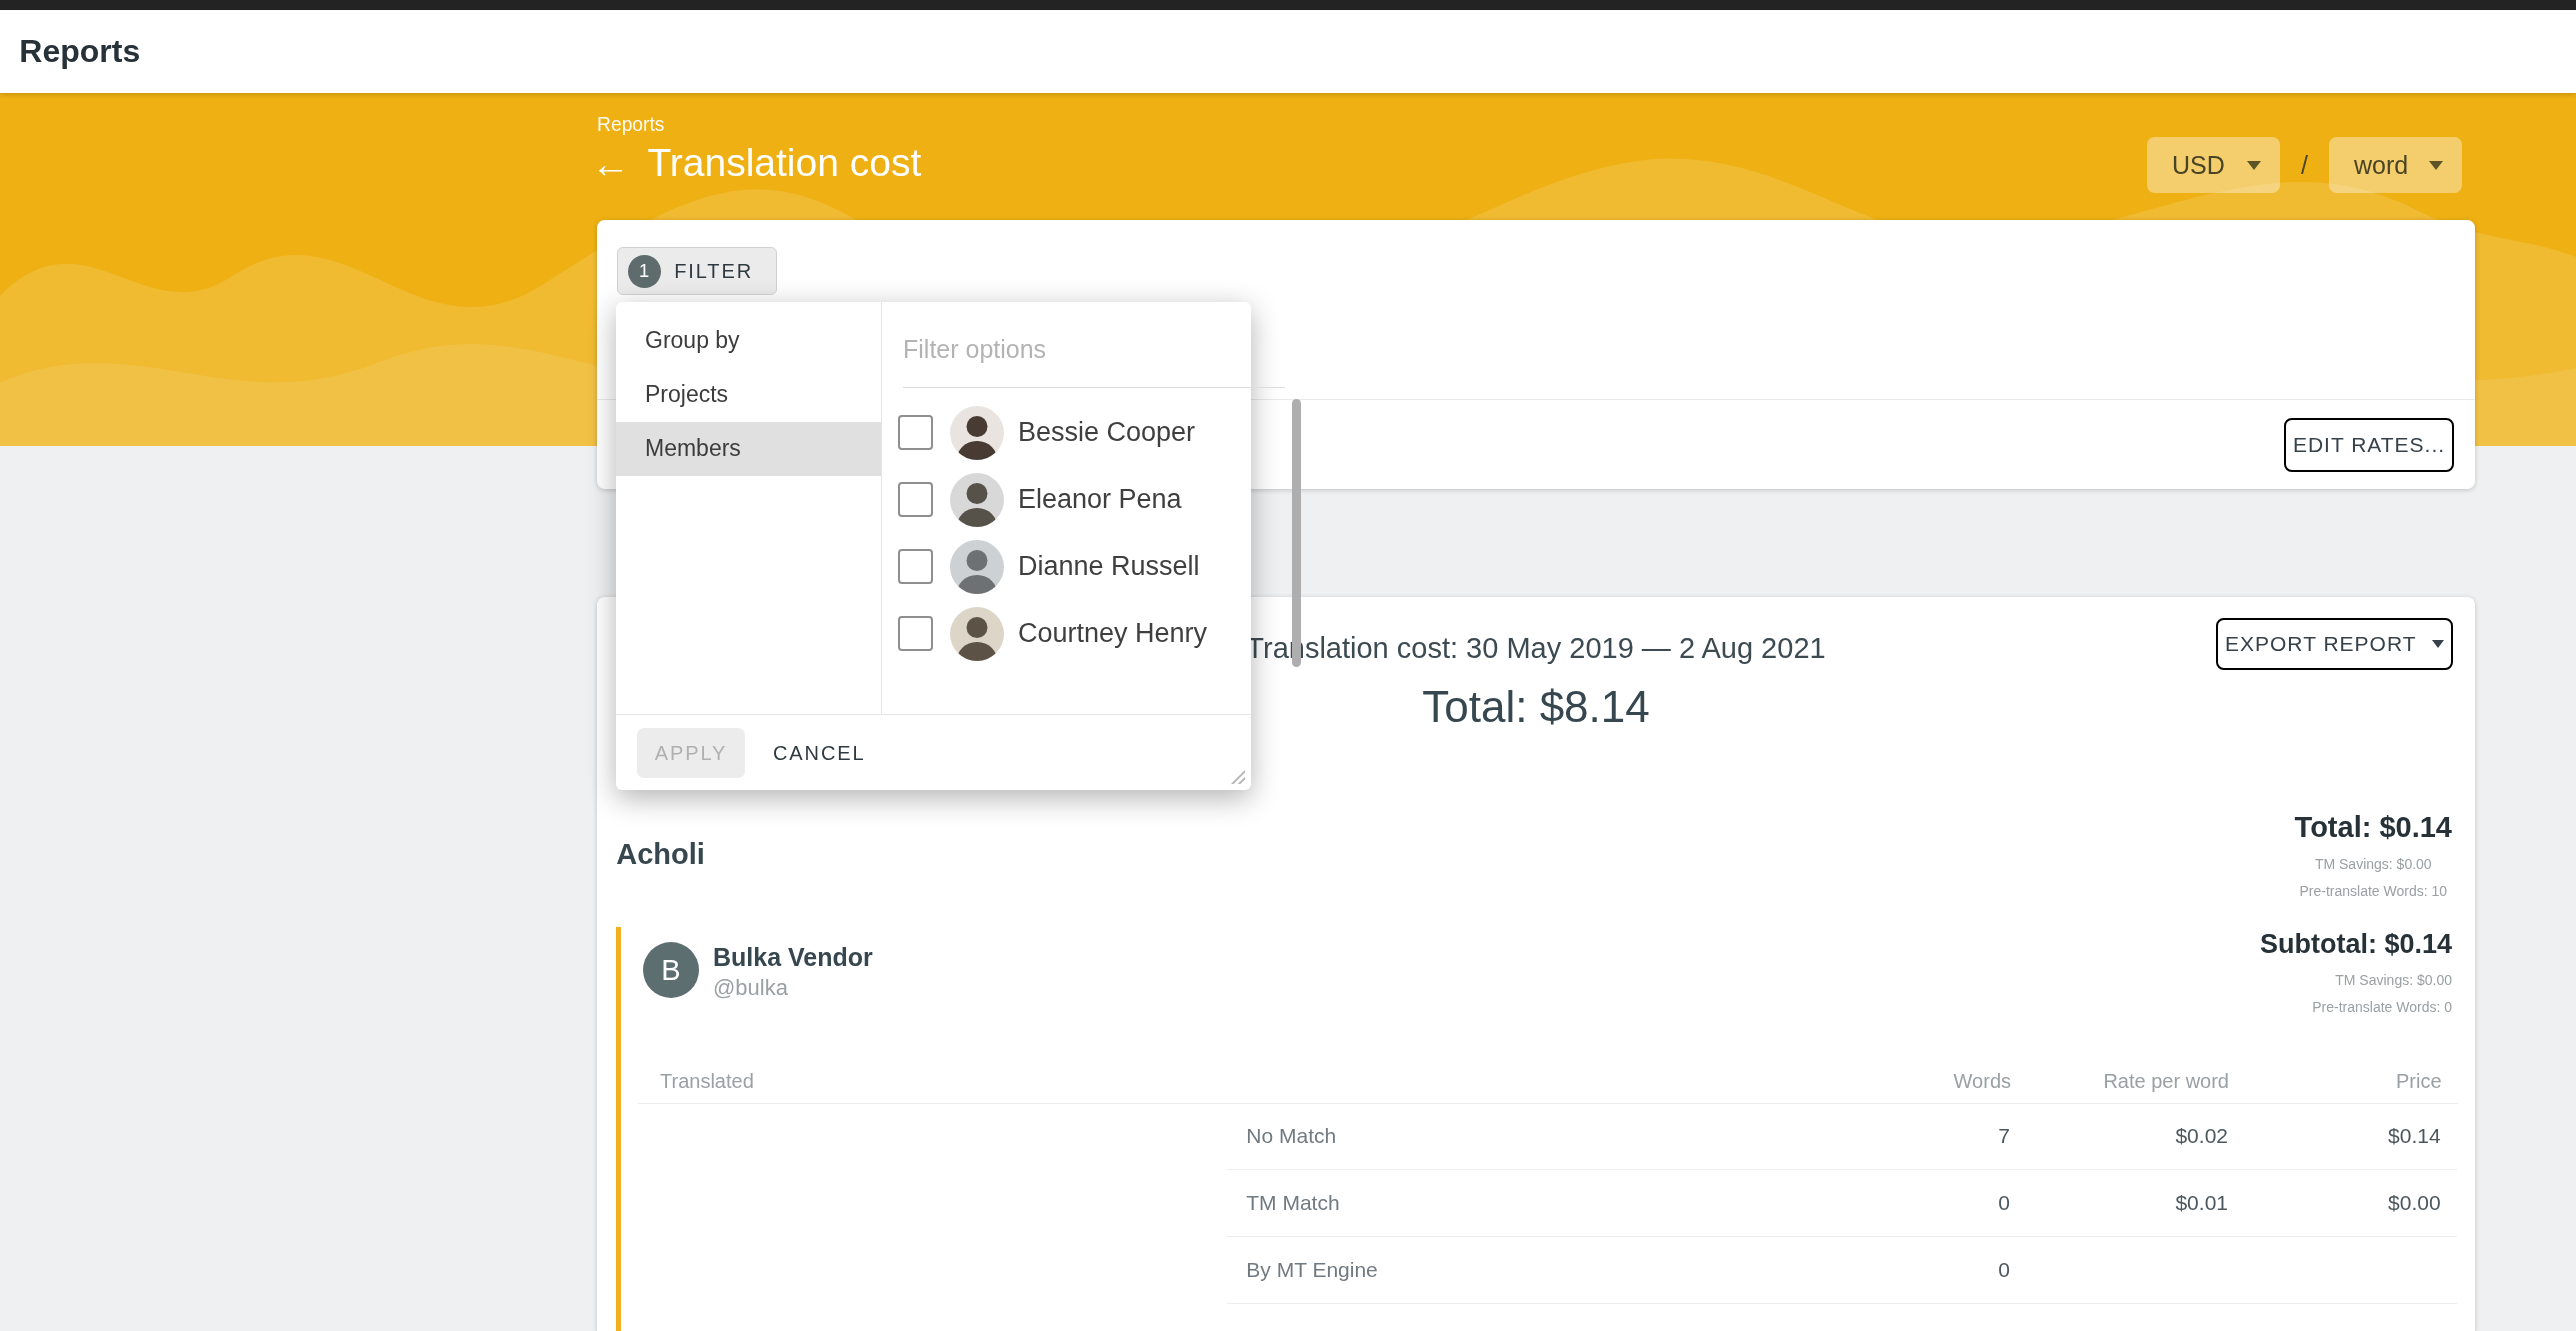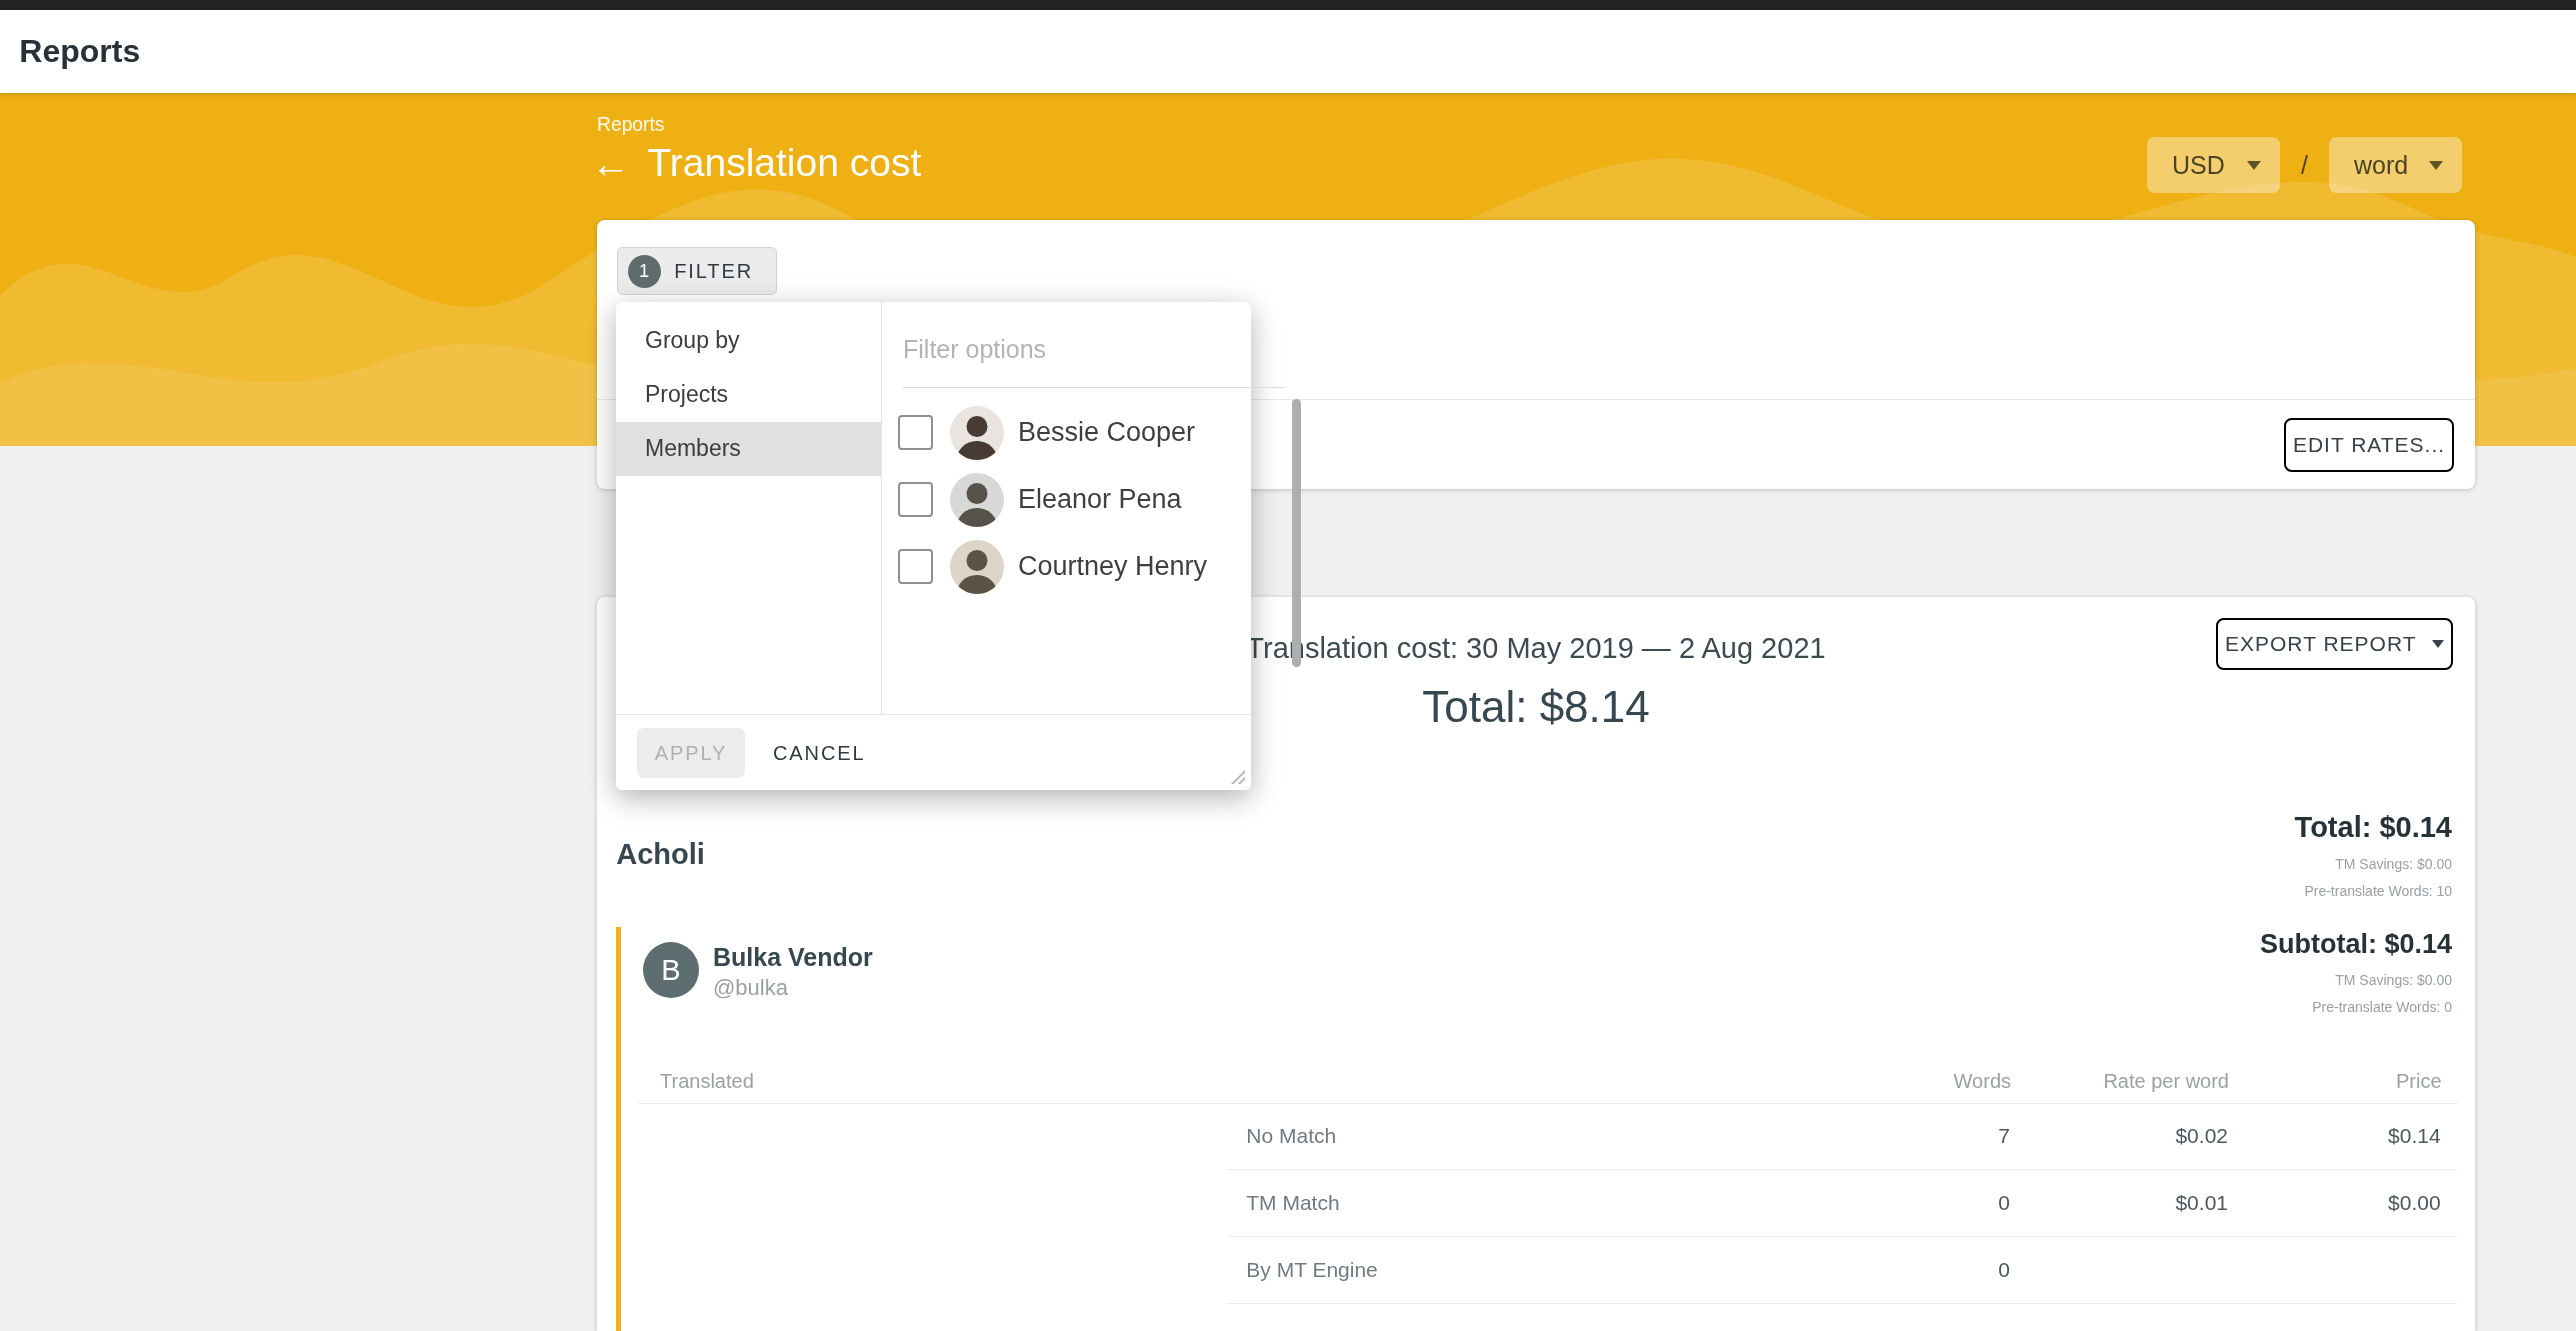--- a/index.html
+++ b/index.html
@@ -73,21 +73,21 @@
   .resize-handle { position:absolute; right:5.8px; bottom:5.8px; width:17.4px; height:17.4px; cursor:nwse-resize; }
 
   
   .card2 { top:597px; height:735px; z-index:5; border-radius:7.7px 7.7px 0 0; }
   .report-heading { position:absolute; left:0; top:35px; width:100%; text-align:center; font-size:29px; font-weight:500; color:#3c4a52; }
   .report-total { position:absolute; left:0; top:85px; width:100%; text-align:center; font-size:44px; color:#37474f; }
   .export-btn { position:absolute; left:1619px; top:21px; width:237px; height:52px; }
   .export-btn .caret { border-top-color:#37414a; border-left-width:6.8px; border-right-width:6.8px; border-top-width:8.7px; }
 
   .lang-name { position:absolute; left:19.3px; top:241px; font-size:29px; font-weight:bold; color:#37474f; }
-  .lang-totals { position:absolute; right:23px; top:214px; text-align:right; }
+  .lang-totals { position:absolute; right:23px; top:214px; text-align:center; }
   .big-amount { font-size:29px; font-weight:bold; color:#263238; }
   .sub-amount { font-size:27px; font-weight:600; color:#263238; }
   .muted-line { font-size:14px; color:#9aa0a3; margin-top:11.6px; }
 
   .vendor-border { position:absolute; left:19.3px; top:330px; width:4.8px; height:405px; background:#f2b01e; }
   .vendor-avatar { position:absolute; left:46px; top:345px; width:56px; height:56px; border-radius:50%; background:#5d6e71;
                    color:#fff; font-size:29px; display:flex; align-items:center; justify-content:center; }
   .vendor-name { position:absolute; left:116px; top:346px; font-size:25px; font-weight:bold; color:#37474f; }
   .vendor-handle { position:absolute; left:116px; top:378px; font-size:22px; color:#9aa0a3; }
   .vendor-totals { position:absolute; right:23px; top:332px; text-align:right; }
@@ -220,20 +220,25 @@
       <span class="fp-avatar av-a"></span>
       <span class="fp-name">Bessie Cooper</span>
     </div>
     <div class="fp-row">
       <span class="fp-check"></span>
       <span class="fp-avatar av-b"></span>
       <span class="fp-name">Eleanor Pena</span>
     </div>
     <div class="fp-row">
       <span class="fp-check"></span>
+      <span class="fp-avatar av-c"></span>
+      <span class="fp-name">Dianne Russell</span>
+    </div>
+    <div class="fp-row">
+      <span class="fp-check"></span>
       <span class="fp-avatar av-d"></span>
       <span class="fp-name">Courtney Henry</span>
     </div>
   </div>
   <div class="fp-scrollbar"></div>
 
   <div class="fp-footer-line"></div>
   <button class="apply-btn">APPLY</button>
   <button class="cancel-btn">CANCEL</button>
   <svg class="resize-handle" viewBox="0 0 18 18">

